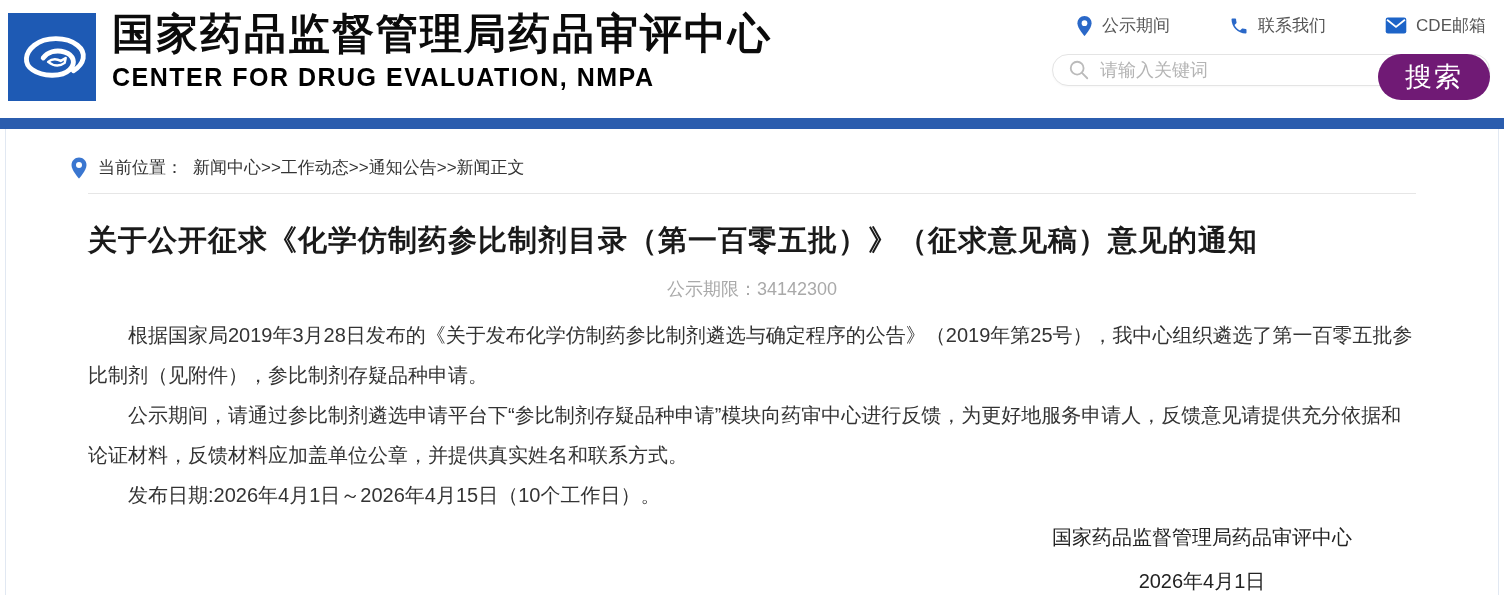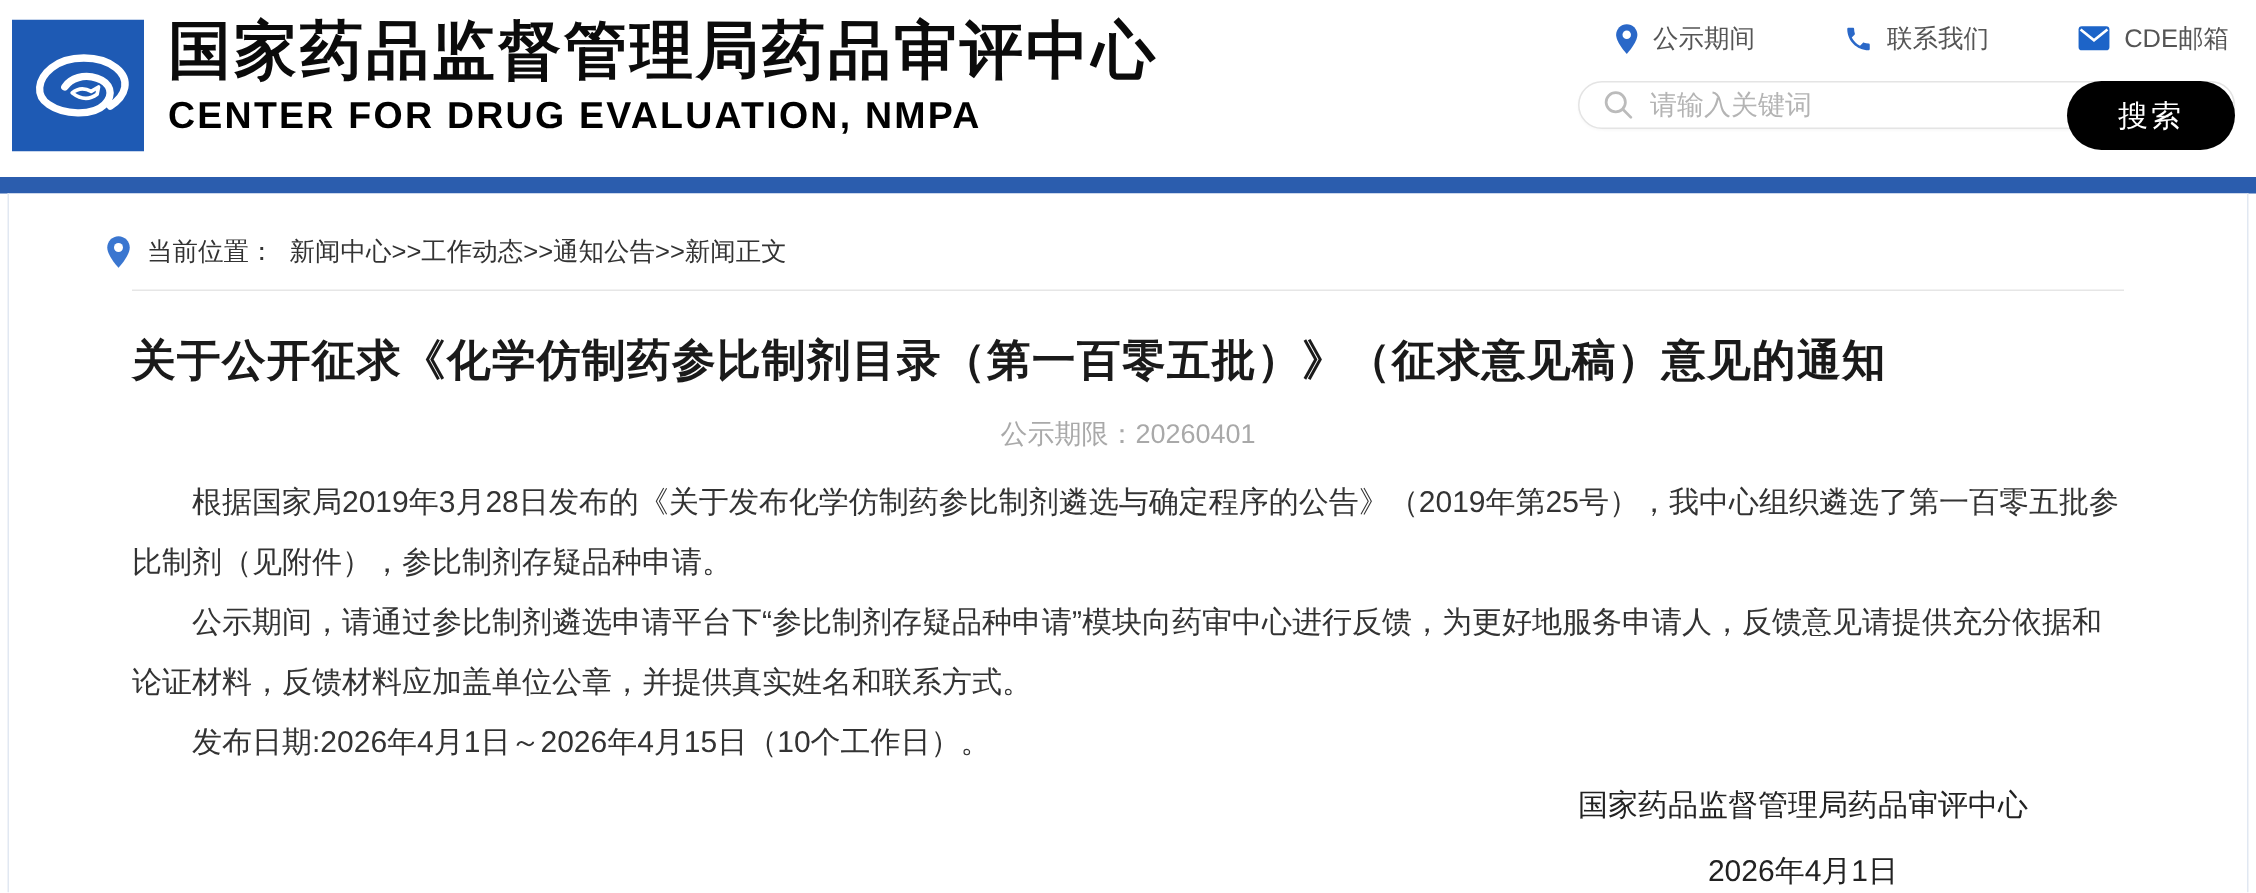--- a/index.html
+++ b/index.html
@@ -23,22 +23,22 @@
   .top-link .icn { display: inline-flex; }
   .search-bar { position: relative; margin-top: 17px; height: 32px;
                 border: 1px solid #e4e4e4; border-radius: 22px; background: #fff;
                 display: flex; align-items: center; box-shadow: 0 1px 2px rgba(0,0,0,0.03); }
   .search-glyph { margin-left: 15px; display: inline-flex; }
   .search-input { border: none; outline: none; flex: 1; font-size: 18px; color: #333;
                   padding: 0 10px; background: transparent;
                   font-family: "Liberation Sans", "DejaVu Sans", sans-serif; }
   .search-input::placeholder { color: #b4b4b4; }
   .search-btn { position: absolute; right: -1px; top: -1px; height: 46px; width: 112px;
-                border: none; border-radius: 23px; background: #000000; color: #fff;
-                font-size: 20px; cursor: pointer; letter-spacing: 2px;
+                border: none; border-radius: 23px; background: #701a75; color: #fff;
+                font-size: 27px; cursor: pointer; letter-spacing: 2px;
                 font-family: Liberation Serif, serif; }
   
   .blue-bar { height: 11px; background: #2b5dae; }
   
   .content { margin: 0 5px; height: 466px; padding: 0 82px;
              border-left: 1px solid #e1e8f2; border-right: 1px solid #e1e8f2; background: #fff; }
   .breadcrumb-row { display: flex; align-items: flex-start; gap: 10px; padding-top: 27px;
                     font-size: 17px; color: #333; margin-left: -18px; }
   .breadcrumb-row .icn { display: inline-flex; }
   .crumb-divider { height: 1px; background: #e6e6e6; margin-top: 13px; }
@@ -125,21 +125,21 @@
         </svg>
       </span>
       <span>当前位置：</span>
       <span>新闻中心&gt;&gt;工作动态&gt;&gt;通知公告&gt;&gt;新闻正文</span>
     </div>
     <div class="crumb-divider"></div>
 
     <h1 class="article-title">关于公开征求《化学仿制药参比制剂目录（第一百零五批）》（征求意见稿）意见的通知</h1>
 
     <div class="pub-date">
-      <span>公示期限：</span><span>20260401</span>
+      <span>公示期限：</span><span>34142300</span>
     </div>
 
     <div class="article-body">
       <p class="para">根据国家局2019年3月28日发布的《关于发布化学仿制药参比制剂遴选与确定程序的公告》（2019年第25号），我中心组织遴选了第一百零五批参比制剂（见附件），参比制剂存疑品种申请。</p>
       <p class="para">公示期间，请通过参比制剂遴选申请平台下“参比制剂存疑品种申请”模块向药审中心进行反馈，为更好地服务申请人，反馈意见请提供充分依据和论证材料，反馈材料应加盖单位公章，并提供真实姓名和联系方式。</p>
       <p class="para">发布日期:2026年4月1日～2026年4月15日（10个工作日）。</p>
     </div>
 
     <div class="signature-wrap">
       <div class="signature-inner">

